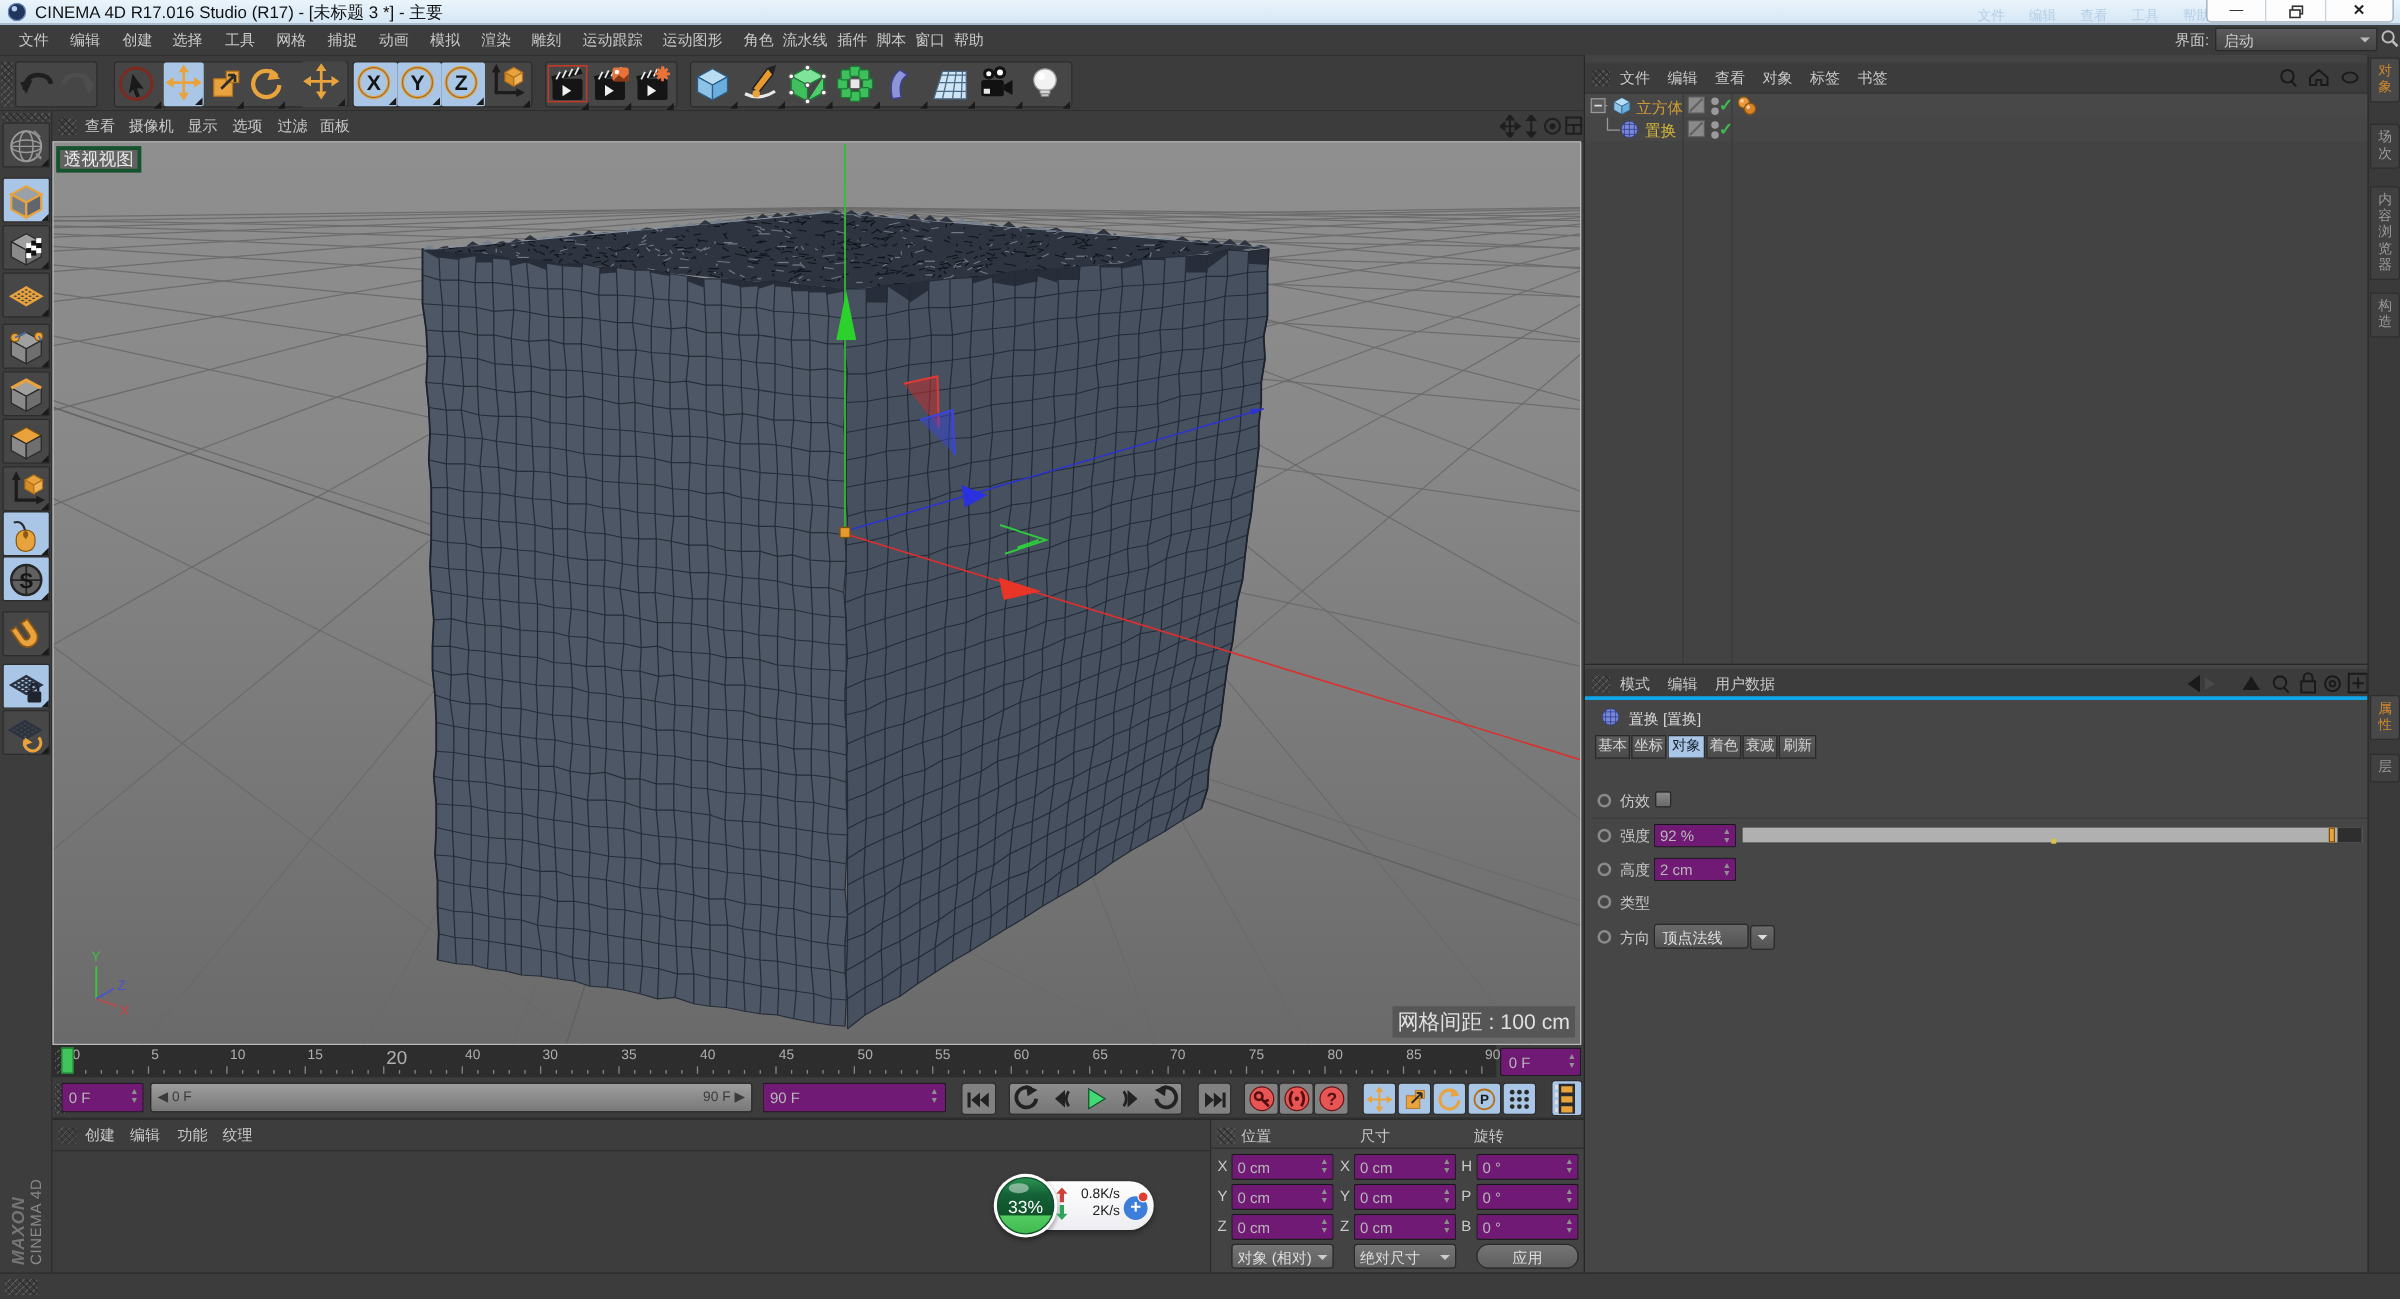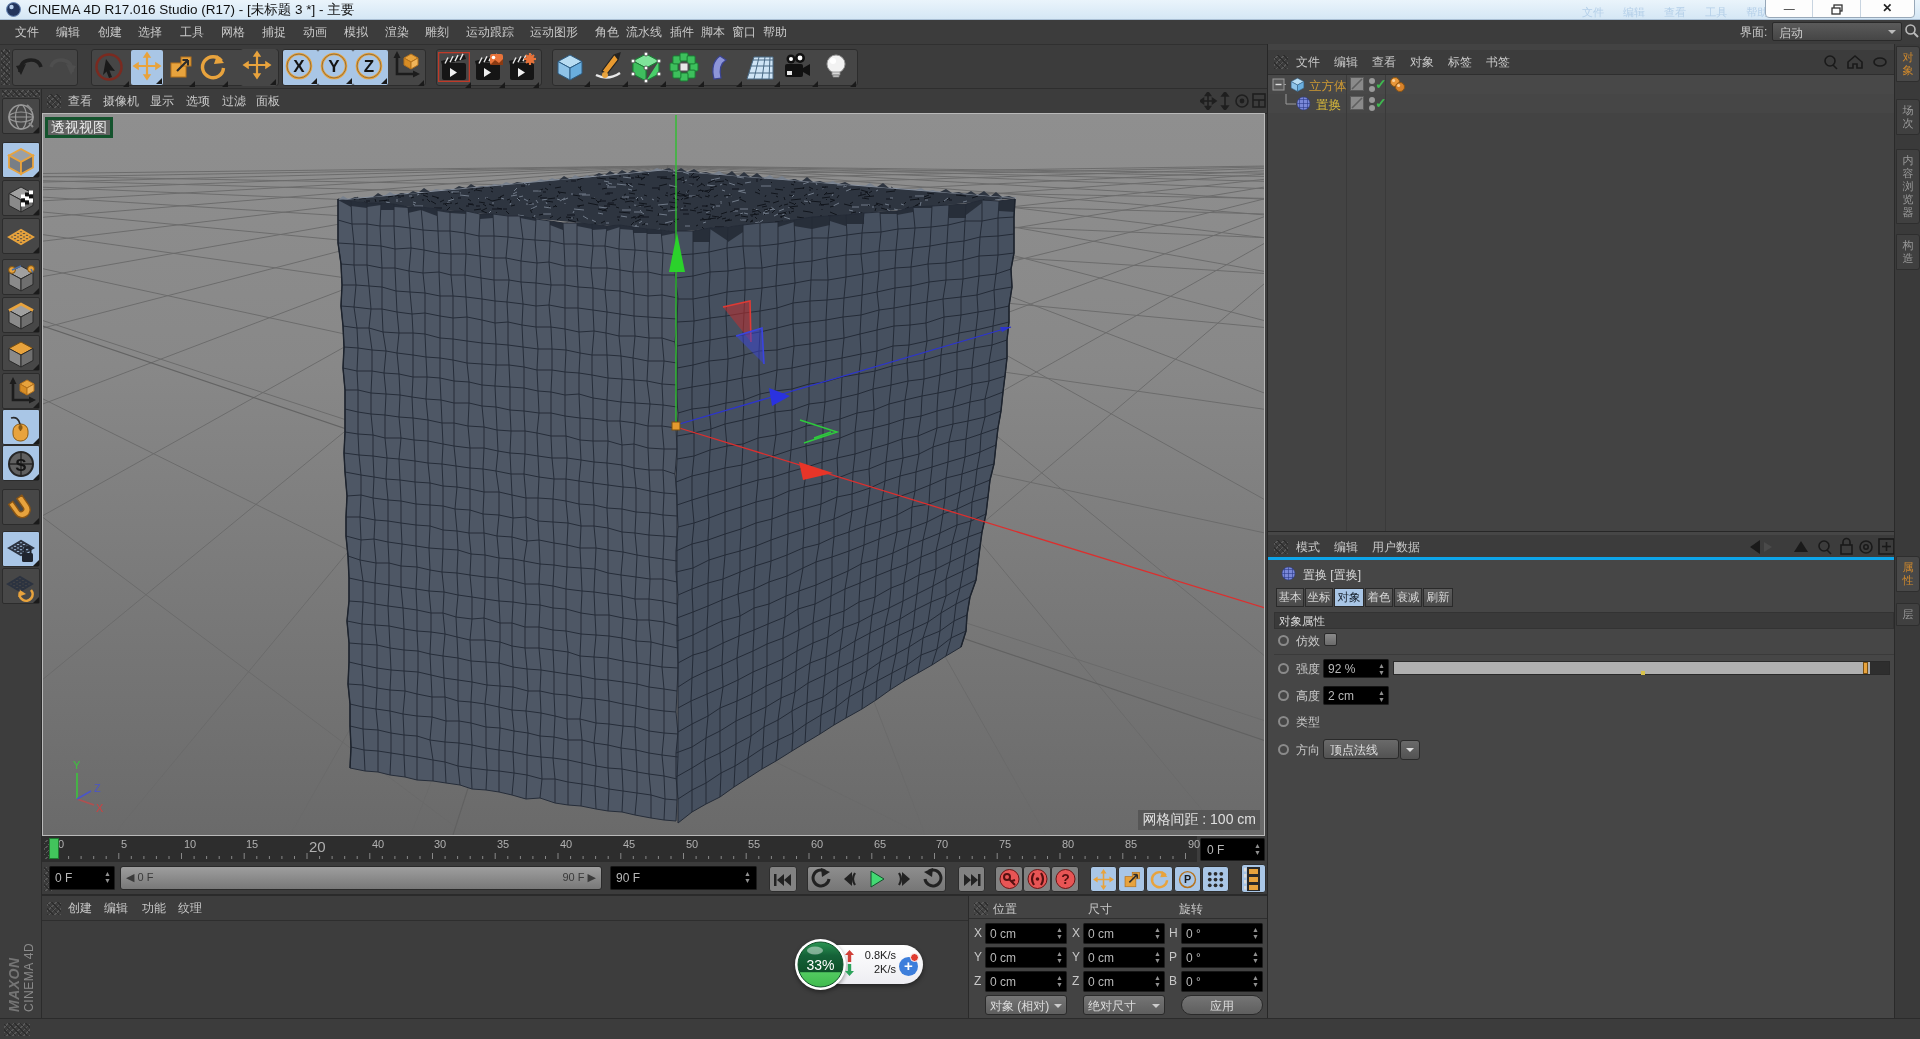--- a/index.html
+++ b/index.html
@@ -1,18 +1,18 @@
 <!DOCTYPE html>
 <html><head><meta charset="utf-8"><style>
 *{margin:0;padding:0;box-sizing:border-box}
 body{font-family:"Liberation Sans",sans-serif;width:1920px;height:1039px;overflow:hidden;background:#3d3d3d;position:relative}
 .abs{position:absolute}
 .grip{background-image:repeating-linear-gradient(45deg,#2e2e2e 0 1px,transparent 1px 4px),repeating-linear-gradient(-45deg,#585858 0 1px,transparent 1px 4px)}
 .menutxt{color:#c9c9c9;font-size:12px}
-.field{background:#000000;border:1px solid #1d1d1d;border-top-color:#161616;color:#b8b8b8;font-size:12px;border-radius:2px}
+.field{background:#701a75;border:1px solid #1d1d1d;border-top-color:#161616;color:#b8b8b8;font-size:12px;border-radius:2px}
 .spin{position:absolute;right:2px;top:3px;width:9px;color:#909090;font-size:7px;line-height:7px;text-align:center}
 </style></head><body>
 <div class="abs" style="left:0;top:0;width:1920px;height:20px;background:linear-gradient(#eaf4fb,#d5e7f5);border-bottom:1px solid #aabfd4">
     <svg width="15" height="15" viewBox="0 0 15 15" style="position:absolute;left:6px;top:2px">
       <circle cx="7.5" cy="7.5" r="7" fill="#23355c"></circle>
       <circle cx="7.5" cy="7.5" r="6.9" fill="none" stroke="#6888b8" stroke-width="1"></circle>
       <circle cx="5.5" cy="5" r="2.2" fill="#b8d0ee"></circle>
     </svg>
     <div class="abs" style="left:28px;top:1px;font-size:13.5px;color:#111">CINEMA 4D R17.016 Studio (R17) - [未标题 3 *] - 主要</div>
     <div class="abs" style="left:1582px;top:5px;font-size:11px;color:#b4cfe8;word-spacing:16px">文件 编辑 查看 工具 帮助</div>
@@ -1205,21 +1205,21 @@
       <g stroke-width="1.6">
         <line x1="34" y1="685" x2="34" y2="659" stroke="#3dc43d"></line>
         <line x1="34" y1="685" x2="51" y2="691" stroke="#b05050"></line>
         <line x1="34" y1="685" x2="48" y2="677" stroke="#4a55c8"></line>
       </g>
       <text x="30" y="655" fill="#3dc43d" font-size="11" font-family="Liberation Sans, sans-serif">Y</text>
       <text x="53" y="698" fill="#d04040" font-size="11" font-family="Liberation Sans, sans-serif">X</text>
       <text x="51" y="678" fill="#4a55c8" font-size="11" font-family="Liberation Sans, sans-serif">Z</text>
     </svg>
     <div class="abs" style="left:2px;top:3px;background:rgba(90,90,90,0.85);border:3px solid #14532d;color:#e8e8e8;font-size:14px;padding:0 3px;line-height:15px">透视视图</div>
-    <div class="abs" style="right:4px;bottom:5px;background:rgba(70,70,70,0.55);color:#e0e0e0;font-size:14px;padding:1px 4px">网格间距 : 100 cm</div>
+    <div class="abs" style="right:4px;bottom:5px;background:rgba(70,70,70,0.55);color:#e0e0e0;font-size:17px;padding:1px 4px">网格间距 : 100 cm</div>
   </div>
 <div class="abs" style="left:42px;top:836px;width:1155px;height:26px;background:#2d2d2d">
     <div class="abs grip" style="left:2px;top:3px;width:8px;height:20px"></div>
     <div class="abs" style="left:16px;top:2px;font-size:11px;color:#b0b0b0">0</div>
     <div class="abs" style="left:79px;top:2px;font-size:11px;color:#b0b0b0">5</div>
     <div class="abs" style="left:142px;top:2px;font-size:11px;color:#b0b0b0">10</div>
     <div class="abs" style="left:204px;top:2px;font-size:11px;color:#b0b0b0">15</div>
     <div class="abs" style="left:267px;top:2px;font-size:15px;color:#b0b0b0">20</div>
     <div class="abs" style="left:330px;top:2px;font-size:11px;color:#b0b0b0">40</div>
     <div class="abs" style="left:392px;top:2px;font-size:11px;color:#b0b0b0">30</div>
@@ -1593,21 +1593,20 @@
     </svg>
     <div class="abs" style="left:35px;top:35px;color:#dadada">置换 [置换]</div>
     <div class="abs" style="left:8px;top:56px;height:19px">
       <div style="position:absolute;left:0px;top:0;width:28px;height:19px;background:linear-gradient(#5c5c5c,#4a4a4a);color:#d5d5d5;border:1px solid #2a2a2a;font-size:11.5px;text-align:center;line-height:17px">基本</div>
       <div style="position:absolute;left:29px;top:0;width:28px;height:19px;background:linear-gradient(#5c5c5c,#4a4a4a);color:#d5d5d5;border:1px solid #2a2a2a;font-size:11.5px;text-align:center;line-height:17px">坐标</div>
       <div style="position:absolute;left:58px;top:0;width:30px;height:19px;background:#a9c6e6;color:#16202c;border:1px solid #2a2a2a;font-size:11.5px;text-align:center;line-height:17px">对象</div>
       <div style="position:absolute;left:89px;top:0;width:28px;height:19px;background:linear-gradient(#5c5c5c,#4a4a4a);color:#d5d5d5;border:1px solid #2a2a2a;font-size:11.5px;text-align:center;line-height:17px">着色</div>
       <div style="position:absolute;left:118px;top:0;width:28px;height:19px;background:linear-gradient(#5c5c5c,#4a4a4a);color:#d5d5d5;border:1px solid #2a2a2a;font-size:11.5px;text-align:center;line-height:17px">衰减</div>
       <div style="position:absolute;left:147px;top:0;width:30px;height:19px;background:linear-gradient(#5c5c5c,#4a4a4a);color:#d5d5d5;border:1px solid #2a2a2a;font-size:11.5px;text-align:center;line-height:17px">刷新</div>
     </div>
-    <div class="abs" style="left:6px;top:80px;width:620px;height:17px;background:#3a3a3a;border:1px solid #333;color:#d8d8d8;padding:1px 4px;font-size:11.5px">对象属性</div>
     <div class="abs" style="left:10px;top:103px;width:11px;height:11px;border:2px solid #8a8a8a;border-radius:50%"></div>
     <div class="abs" style="left:28px;top:101px">仿效</div>
     <div class="abs" style="left:56px;top:101px;width:13px;height:13px;background:linear-gradient(#8a8a8a,#6a6a6a);border:1px solid #2a2a2a;border-radius:2px"></div>
     <div class="abs" style="left:6px;top:122px;width:620px;height:1px;background:#3a3a3a"></div>
     <div class="abs" style="left:10px;top:131px;width:11px;height:11px;border:2px solid #8a8a8a;border-radius:50%"></div>
     <div class="abs" style="left:28px;top:129px">强度</div>
     <div class="abs field" style="left:55px;top:127px;width:66px;height:19px;padding:2px 4px">92 %<span class="spin" style="top:2px">▲<br>▼</span></div>
     <div class="abs" style="left:125px;top:129px;width:497px;height:14px;background:#b0b0b0;border:1px solid #2a2a2a">
       <span style="position:absolute;right:21px;top:0;width:5px;height:12px;background:#e8a33d;border:1px solid #7a5010"></span>
       <span style="position:absolute;right:0;top:0;width:19px;height:12px;background:#2e2e2e"></span>

